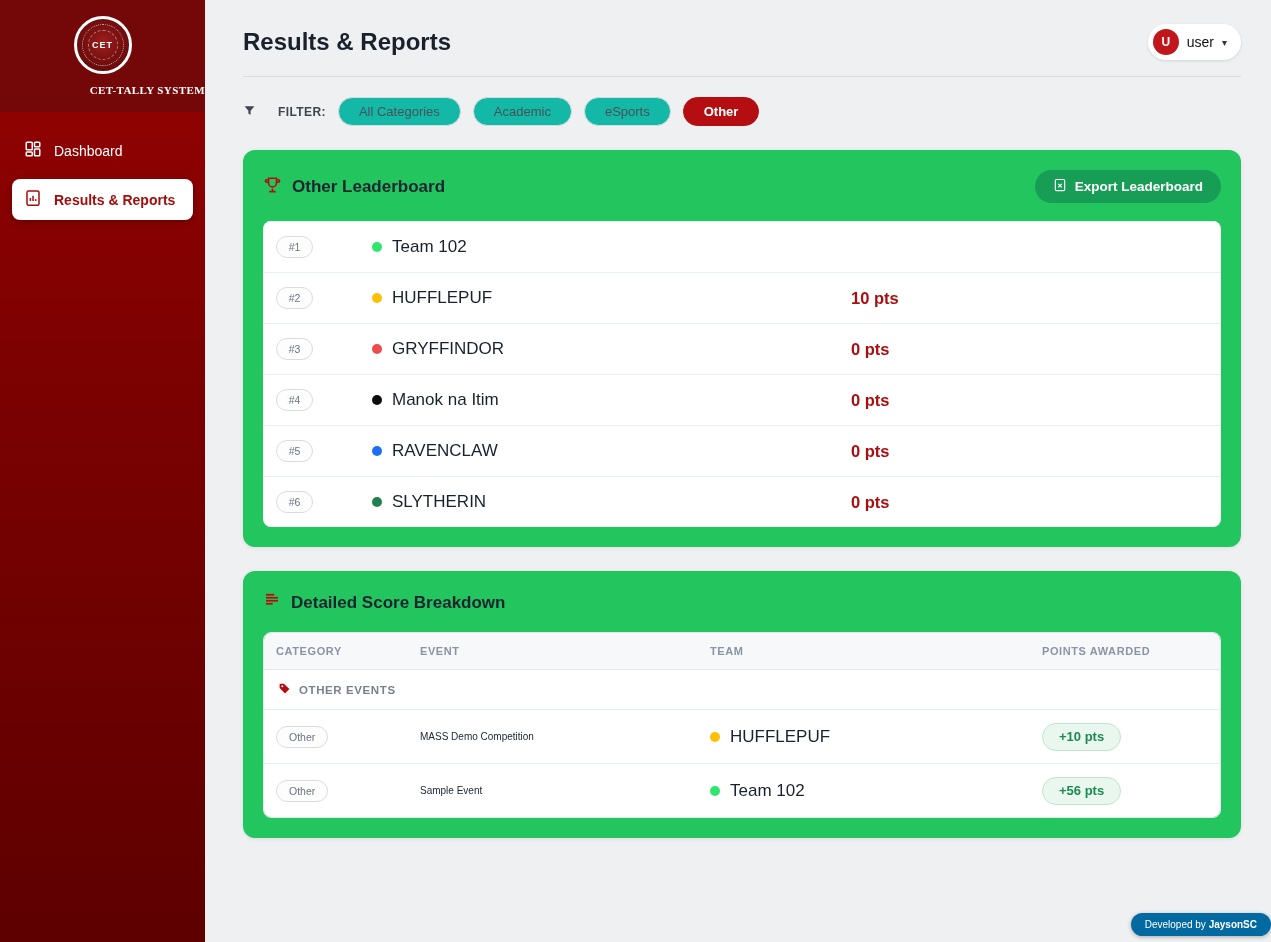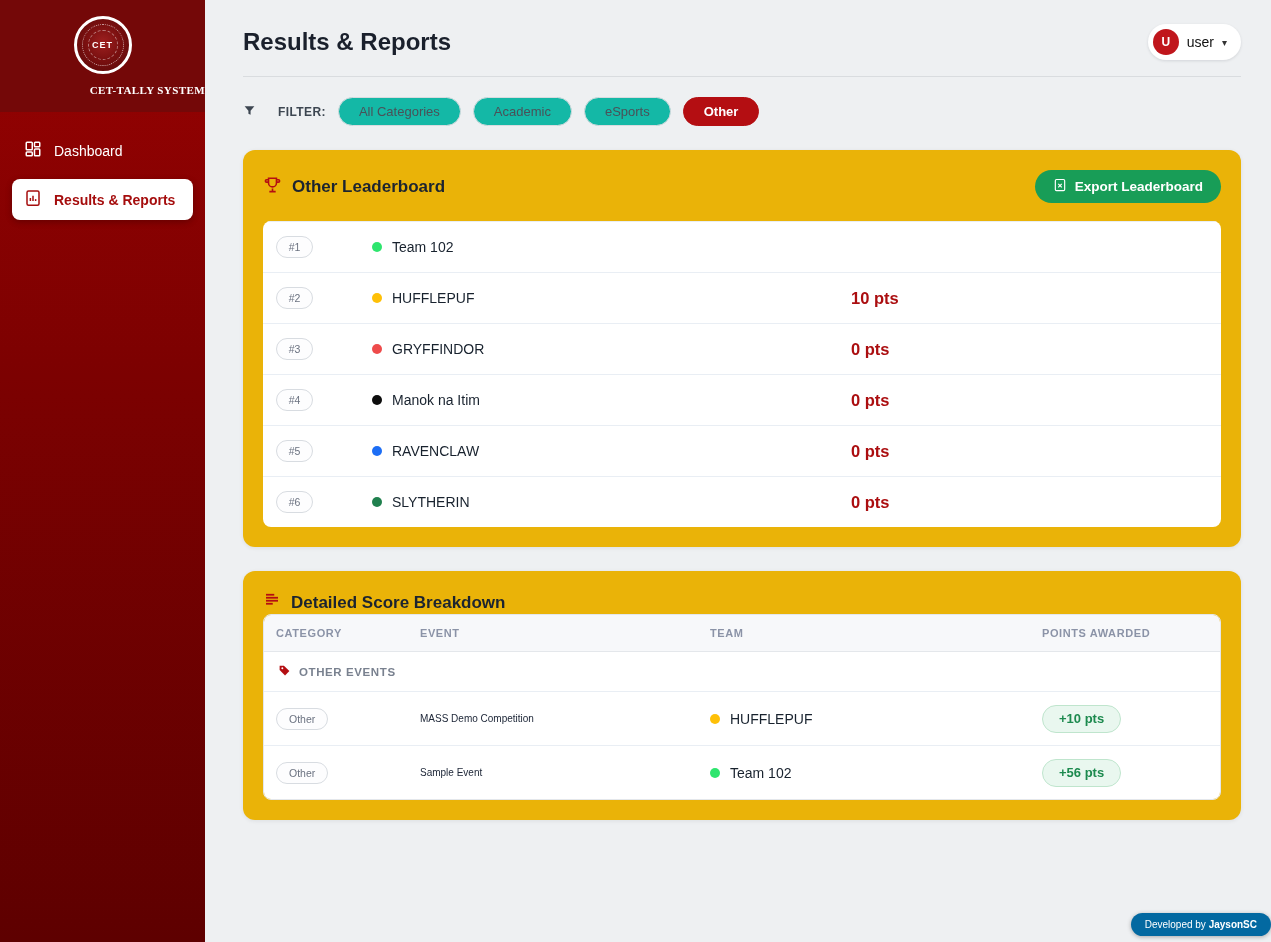--- a/index.html
+++ b/index.html
@@ -46,39 +46,39 @@
 
   
   .filter-row { display:flex; align-items:center; gap:12px; margin:20px 0 0; }
   .filter-label { display:flex; align-items:center; gap:22px; font-size:12px; font-weight:bold;
     color:#3d4651; letter-spacing:.4px; }
   .pill { border-radius:999px; padding:6px 20px; font-size:13px; color:#4a5158; background:#14b8a6;
     border:1px solid #d8dbdf; cursor:pointer; }
   .pill.active { background:#b40e12; color:#fff; border-color:#b40e12; font-weight:bold; }
 
   
-  .card { background:#eab308; border-radius:12px; box-shadow:0 1px 4px rgba(16,24,40,.08);
+  .card { background:#22c55e; border-radius:12px; box-shadow:0 1px 4px rgba(16,24,40,.08);
     padding:20px; margin-top:24px; }
   .card-head { display:flex; justify-content:space-between; align-items:center; margin-bottom:18px; }
   .card-title { display:flex; align-items:center; gap:10px; font-size:17px; font-weight:bold; color:#1c2430; }
   .export-btn { display:flex; align-items:center; gap:8px; background:#189d57; color:#fff;
     border:none; border-radius:999px; padding:8px 18px; font-size:13.5px; font-weight:bold;
     cursor:pointer; font-family:inherit; }
 
   
   .table { border-radius:8px; overflow:hidden; }
   .lb-head, .lb-row { display:grid; grid-template-columns:96px 479px 1fr; align-items:center;
     padding-left:13px; }
   .lb-head { background:#f7f8fa; height:40px; }
   .th { font-size:11px; font-weight:bold; color:#8b93a7; letter-spacing:.6px; }
   .lb-row { height:51px; border-top:1px solid #e9eef4; background:#fff; }
   .rank-badge { display:inline-flex; align-items:center; justify-content:center; min-width:37px;
     height:22px; padding:0 8px; border:1px solid #d8dce1; border-radius:999px; background:#fdfdfe;
     font-size:10.5px; color:#6b7280; }
-  .team-cell { display:flex; align-items:center; gap:10px; font-size:14px; color:#18222e; }
+  .team-cell { display:flex; align-items:center; gap:10px; font-size:17px; color:#18222e; }
   .dot { width:10px; height:10px; border-radius:50%; flex:0 0 auto; }
   .pts { font-size:16.5px; font-weight:bold; color:#ab0e10; }
 
   
   .bd-table { border:1px solid #e4e7eb; border-radius:8px; overflow:hidden; }
   .bd-head, .bd-row { display:grid; grid-template-columns:144px 290px 332px 1fr; align-items:center;
     padding-left:12px; }
   .bd-head { background:#f7f8fa; height:36px; }
   .group-row { display:flex; align-items:center; gap:8px; height:40px; padding-left:14px;
     border-top:1px solid #e4e7eb; background:#fff; }
@@ -235,21 +235,21 @@
       <span class="dot" style="background: rgb(32, 128, 78);"></span>
       <span>SLYTHERIN</span>
     </span>
     <span class="pts">0 pts</span>
   </div>
 </div>
     </div>
   </section>
 
   <section class="card">
-    <div class="card-head" style="margin-bottom:0;">
+    <div class="card-head" style="margin-bottom:18px;">
       <div class="card-title">
         <span>
           <svg width="18" height="18" viewBox="0 0 24 24" fill="none" stroke="#b40e12" stroke-width="2.4">
             <line x1="4" y1="5" x2="15" y2="5"></line>
               <line x1="4" y1="9" x2="20" y2="9"></line>
             <line x1="4" y1="13" x2="20" y2="13"></line>
               <line x1="4" y1="17" x2="13" y2="17"></line>
           </svg>
         </span>
         <span>Detailed Score Breakdown</span>

